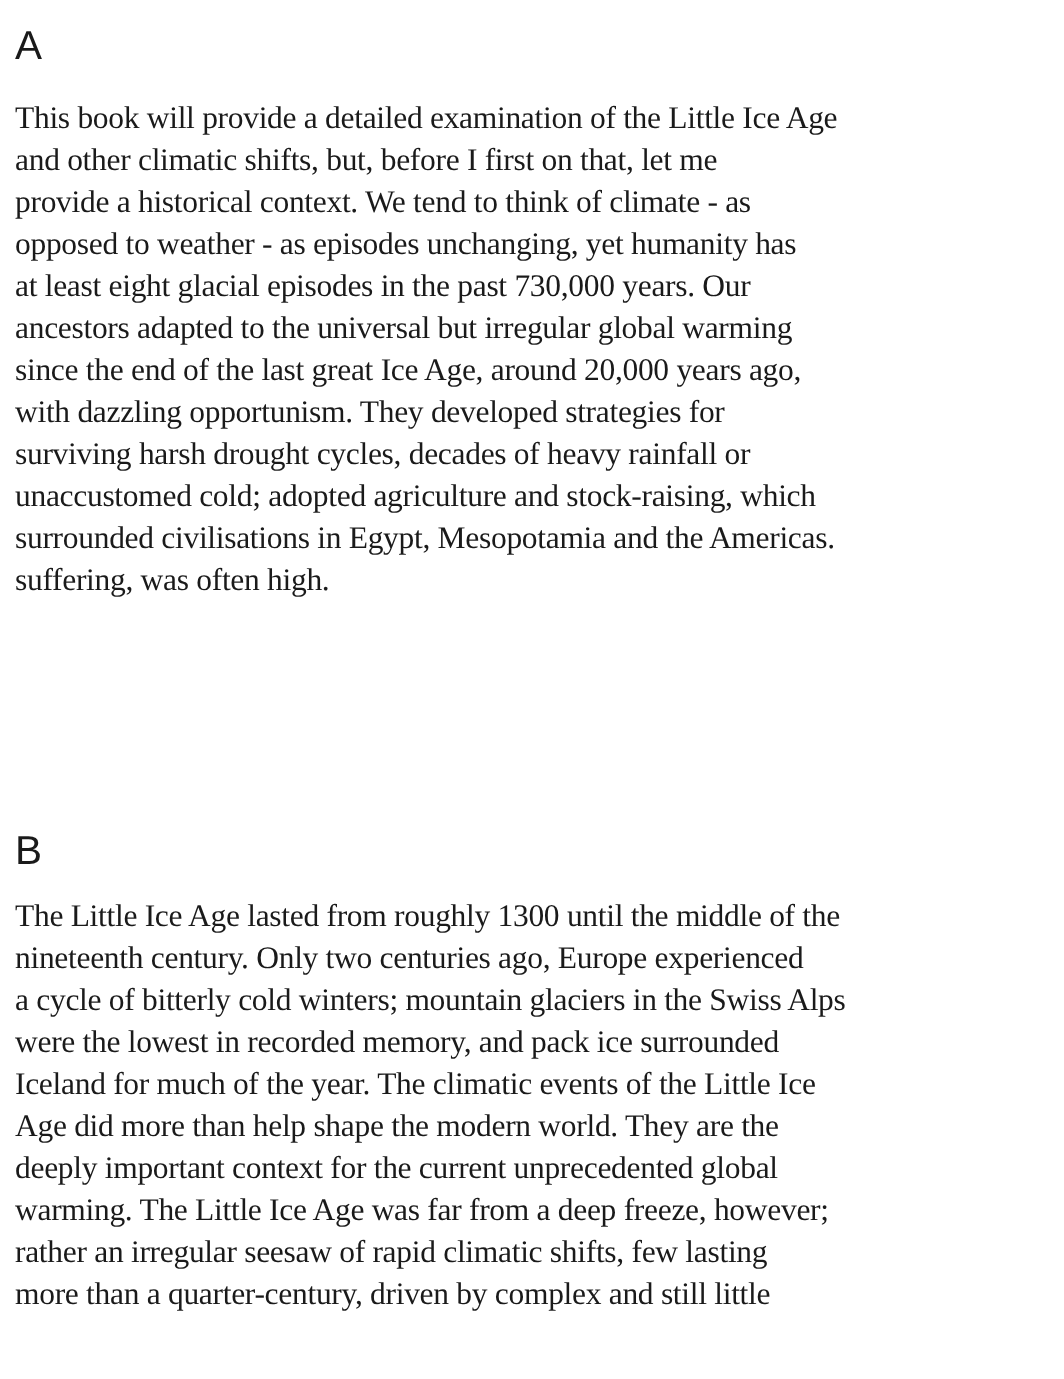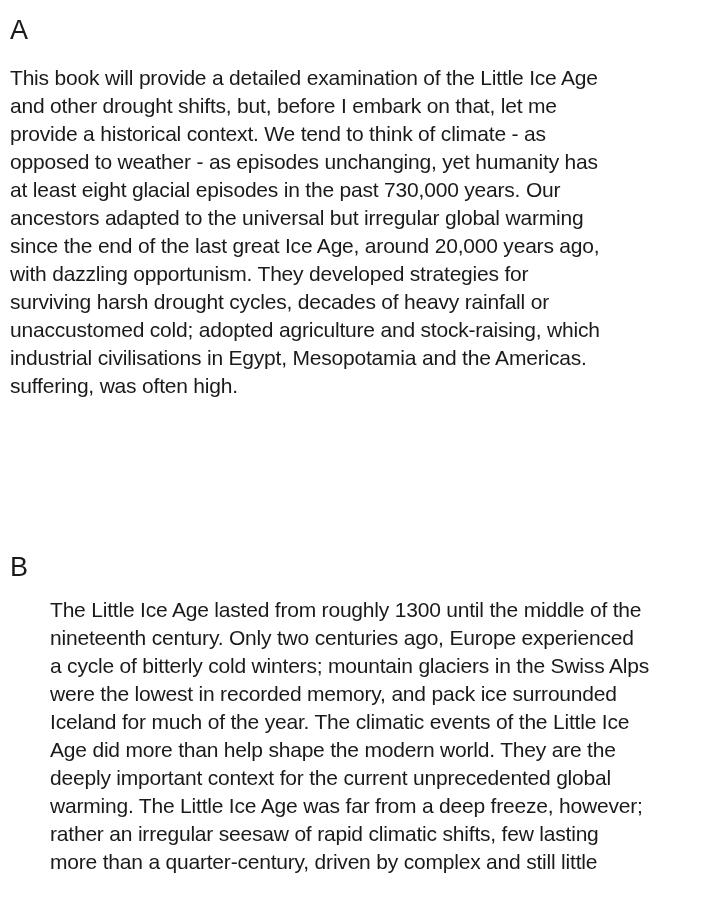--- a/index.html
+++ b/index.html
@@ -8,45 +8,45 @@
     font-family: "Liberation Sans", sans-serif;
     color: #1a1a1a;
   }
   .page { position: relative; padding: 0 0 0 10px; }
   .section-letter {
     font-size: 27px; line-height: 32px; margin: 0;
     font-weight: normal; color: #1a1a1a;
   }
   .line {
     display: block; font-size: 21px; line-height: 28px;
-    white-space: nowrap; letter-spacing: -0.2px;
+    white-space: nowrap; letter-spacing: -0.2px; font-family: Liberation Serif, serif;
   }
   #secA .section-letter { position: absolute; top: 14px; left: 10px; }
   #secA .para { position: absolute; top: 64px; left: 10px; }
   #secB .section-letter { position: absolute; top: 551px; left: 10px; }
-  #secB .para { position: absolute; top: 596px; left: 10px; margin-left: 40px; }
+  #secB .para { position: absolute; top: 596px; left: 10px; }
 </style>
 </head>
 <body>
 
 <div class="page">
   <section id="secA">
     <h2 class="section-letter">A</h2>
     <div class="para">
       <span class="line">This book will provide a detailed examination of the Little Ice Age</span>
-      <span class="line">and other drought shifts, but, before I embark on that, let me</span>
+      <span class="line">and other climatic shifts, but, before I first on that, let me</span>
       <span class="line">provide a historical context. We tend to think of climate - as</span>
       <span class="line">opposed to weather - as episodes unchanging, yet humanity has</span>
       <span class="line">at least eight glacial episodes in the past 730,000 years. Our</span>
       <span class="line">ancestors adapted to the universal but irregular global warming</span>
       <span class="line">since the end of the last great Ice Age, around 20,000 years ago,</span>
       <span class="line">with dazzling opportunism. They developed strategies for</span>
       <span class="line">surviving harsh drought cycles, decades of heavy rainfall or</span>
       <span class="line">unaccustomed cold; adopted agriculture and stock-raising, which</span>
-      <span class="line">industrial civilisations in Egypt, Mesopotamia and the Americas.</span>
+      <span class="line">surrounded civilisations in Egypt, Mesopotamia and the Americas.</span>
       <span class="line">suffering, was often high.</span>
     </div>
   </section>
 
   <section id="secB">
     <h2 class="section-letter">B</h2>
     <div class="para">
       <span class="line">The Little Ice Age lasted from roughly 1300 until the middle of the</span>
       <span class="line">nineteenth century. Only two centuries ago, Europe experienced</span>
       <span class="line">a cycle of bitterly cold winters; mountain glaciers in the Swiss Alps</span>

